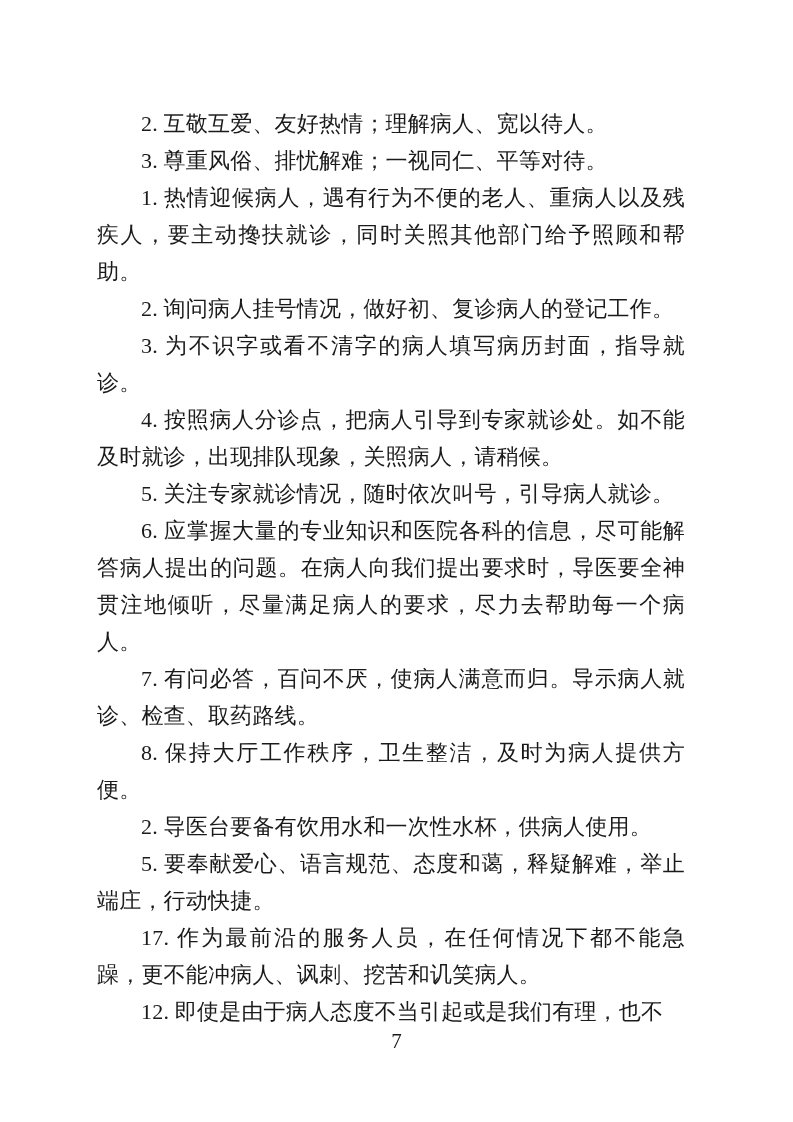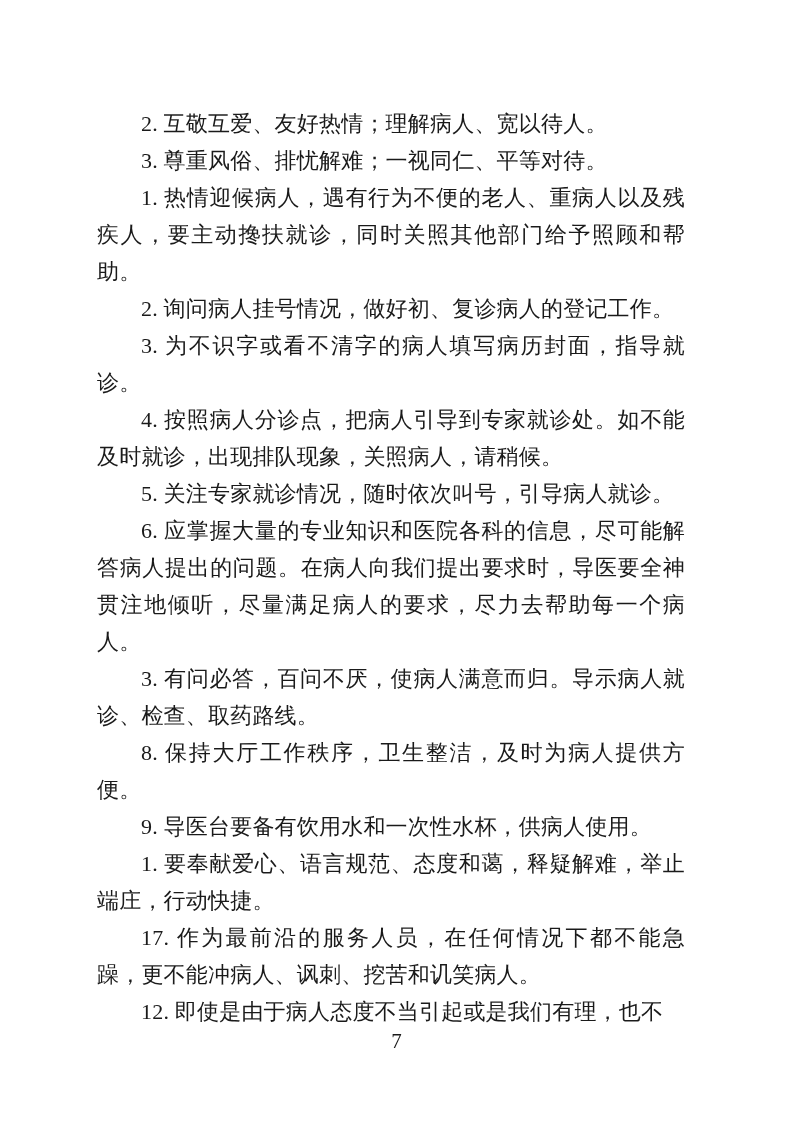--- a/index.html
+++ b/index.html
@@ -56,21 +56,21 @@
 <div class="page">
   <div class="content">
     <p>2. 互敬互爱、友好热情；理解病人、宽以待人。</p>
     <p>3. 尊重风俗、排忧解难；一视同仁、平等对待。</p>
     <p>1. 热情迎候病人，遇有行为不便的老人、重病人以及残疾人，要主动搀扶就诊，同时关照其他部门给予照顾和帮助。</p>
     <p>2. 询问病人挂号情况，做好初、复诊病人的登记工作。</p>
     <p>3. 为不识字或看不清字的病人填写病历封面，指导就诊。</p>
     <p>4. 按照病人分诊点，把病人引导到专家就诊处。如不能及时就诊，出现排队现象，关照病人，请稍候。</p>
     <p>5. 关注专家就诊情况，随时依次叫号，引导病人就诊。</p>
     <p>6. 应掌握大量的专业知识和医院各科的信息，尽可能解答病人提出的问题。在病人向我们提出要求时，导医要全神贯注地倾听，尽量满足病人的要求，尽力去帮助每一个病人。</p>
-    <p>3. 有问必答，百问不厌，使病人满意而归。导示病人就诊、检查、取药路线。</p>
+    <p>7. 有问必答，百问不厌，使病人满意而归。导示病人就诊、检查、取药路线。</p>
     <p>8. 保持大厅工作秩序，卫生整洁，及时为病人提供方便。</p>
-    <p>9. 导医台要备有饮用水和一次性水杯，供病人使用。</p>
-    <p>1. 要奉献爱心、语言规范、态度和蔼，释疑解难，举止端庄，行动快捷。</p>
+    <p>2. 导医台要备有饮用水和一次性水杯，供病人使用。</p>
+    <p>5. 要奉献爱心、语言规范、态度和蔼，释疑解难，举止端庄，行动快捷。</p>
     <p>17. 作为最前沿的服务人员，在任何情况下都不能急躁，更不能冲病人、讽刺、挖苦和讥笑病人。</p>
     <p>12. 即使是由于病人态度不当引起或是我们有理，也不</p>
   </div>
   <div class="page-number">7</div>
 </div>
 
 </body></html>

